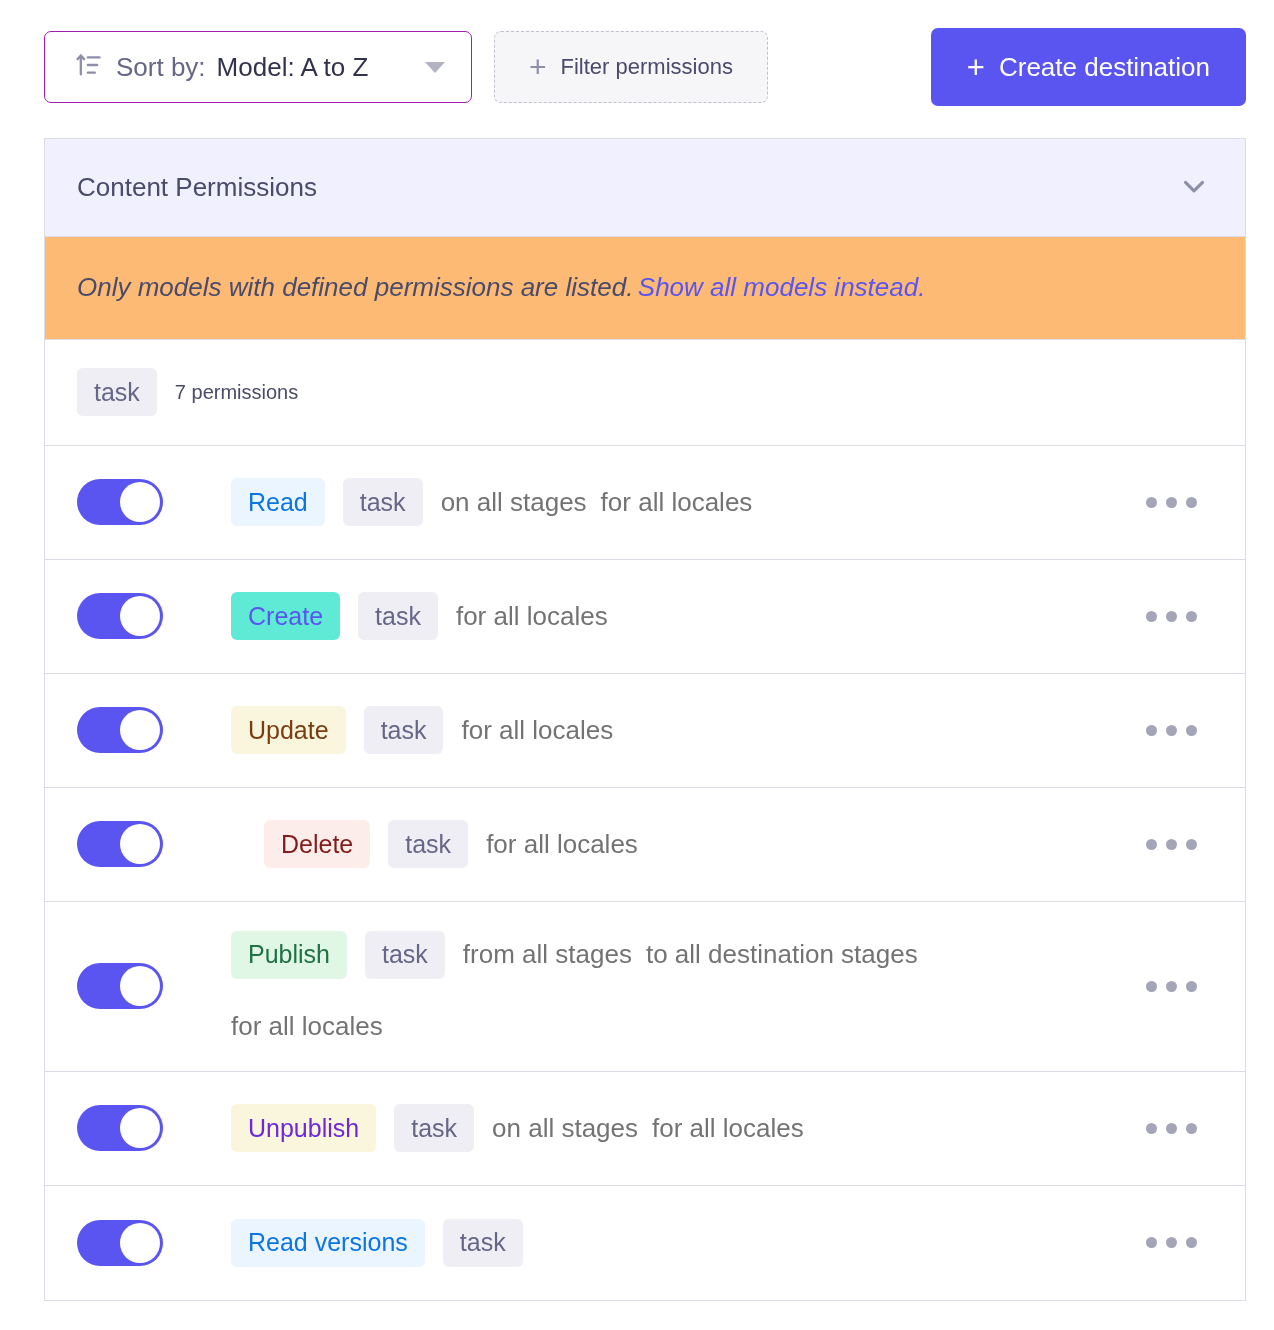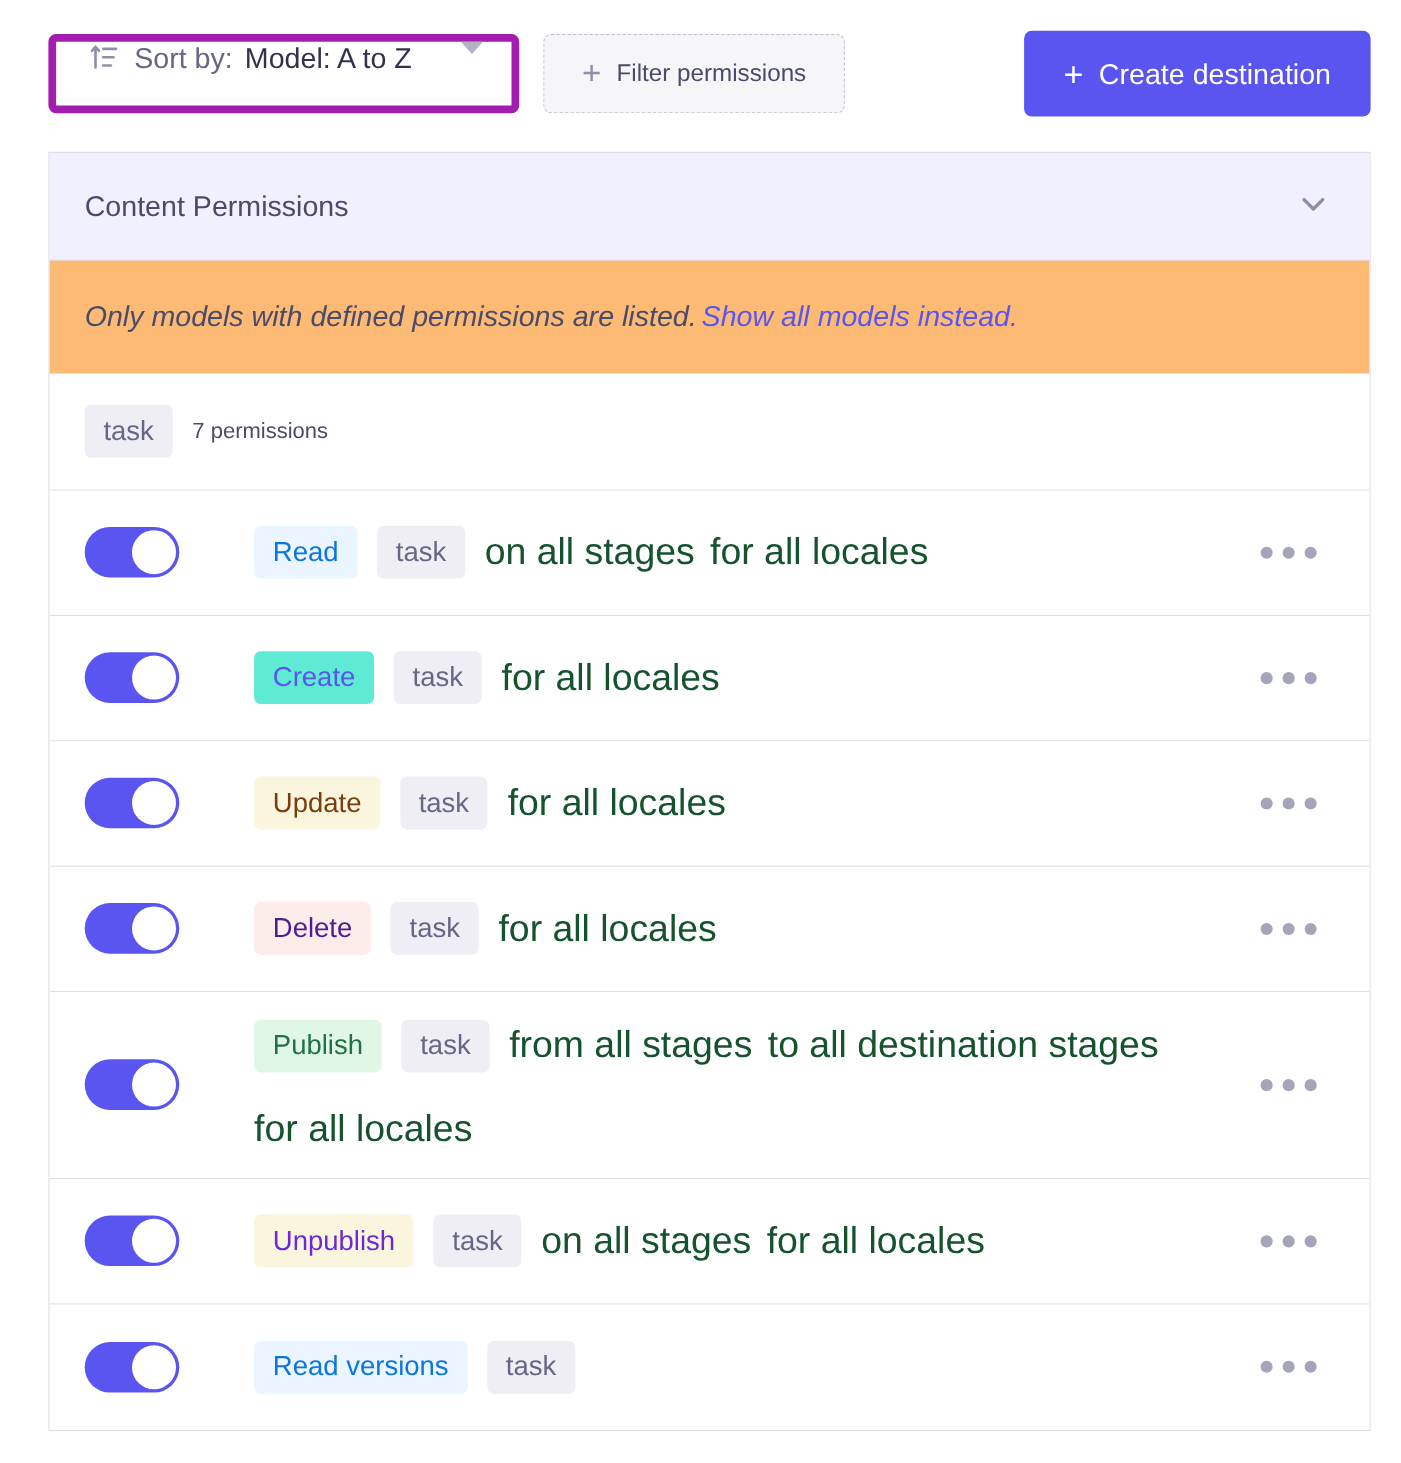--- a/index.html
+++ b/index.html
@@ -17,24 +17,25 @@
   .toolbar {
     display: flex;
     align-items: center;
     padding: 22px 28px 0 44px;
     height: 112px;
     gap: 0;
   }
 
   .sort-button {
     display: flex;
+    align-items: center;
     gap: 13px;
     height: 72px;
     padding: 0 26px 0 30px;
-    border: 7px solid #a21caf;
+    border: 1px solid #a21caf;
     border-radius: 7px;
     background: #ffffff;
     cursor: pointer;
     min-width: 428px;
   }
   .sort-icon { flex: 0 0 auto; display: block; }
   .sort-label {
     font-size: 26px;
     color: #666687;
     white-space: nowrap;
@@ -174,21 +175,21 @@
     font-size: 25px;
     white-space: nowrap;
   }
   .chip-model {
     background: #eeeef4;
     color: #666687;
   }
   .chip-read      { background: #eaf5ff; color: #0c75e0; }
   .chip-create    { background: #5eead4; color: #5a55f0; }
   .chip-update    { background: #faf6dd; color: #7a3d10; }
-  .chip-delete    { background: #fcecea; color: #4c1d95; }
+  .chip-delete    { background: #fcecea; color: #7f1d1d; margin-left: 33px; }
   .chip-publish   { background: #e1f7e5; color: #207144; }
   .chip-unpublish { background: #faf6dd; color: #6d28d9; }
 
   
   .perm-row {
     display: flex;
     align-items: center;
     min-height: 114px;
     padding: 0 32px;
     border-bottom: 1px solid #dcdce4;
@@ -220,22 +221,22 @@
   .perm-body {
     flex: 1 1 auto;
     display: flex;
     flex-wrap: wrap;
     align-items: center;
     gap: 12px 18px;
     row-gap: 16px;
     max-width: 900px;
   }
   .perm-text {
-    font-size: 34px;
-    color: #14532d;
+    font-size: 26px;
+    color: #737373;
     white-space: nowrap;
   }
   .perm-text + .perm-text { margin-left: -4px; }
   .perm-body .break { flex-basis: 100%; height: 0; }
 
   .more-button {
     flex: 0 0 auto;
     margin-left: auto;
     display: flex;
     align-items: center;

